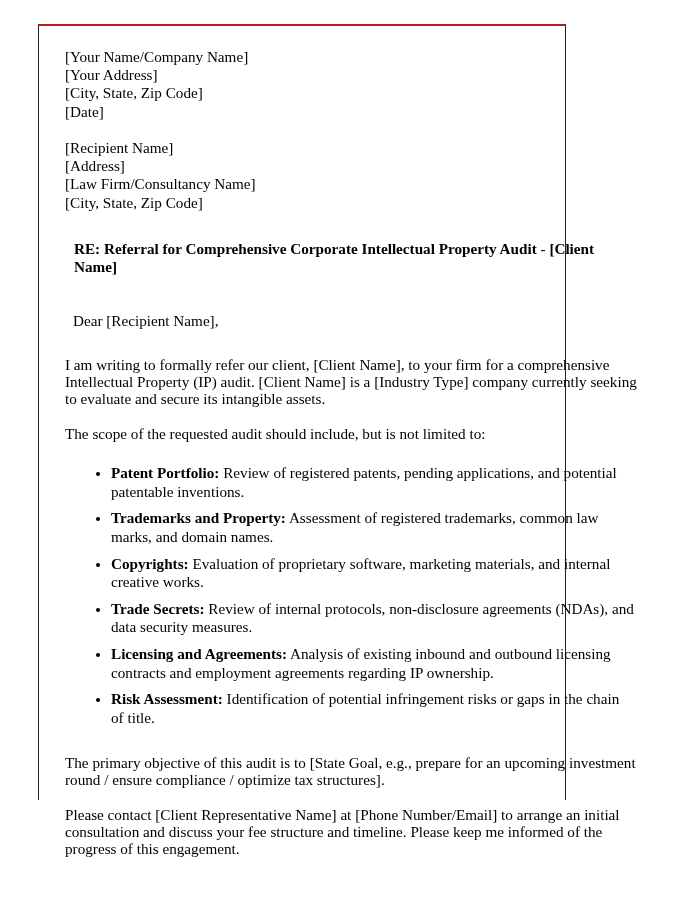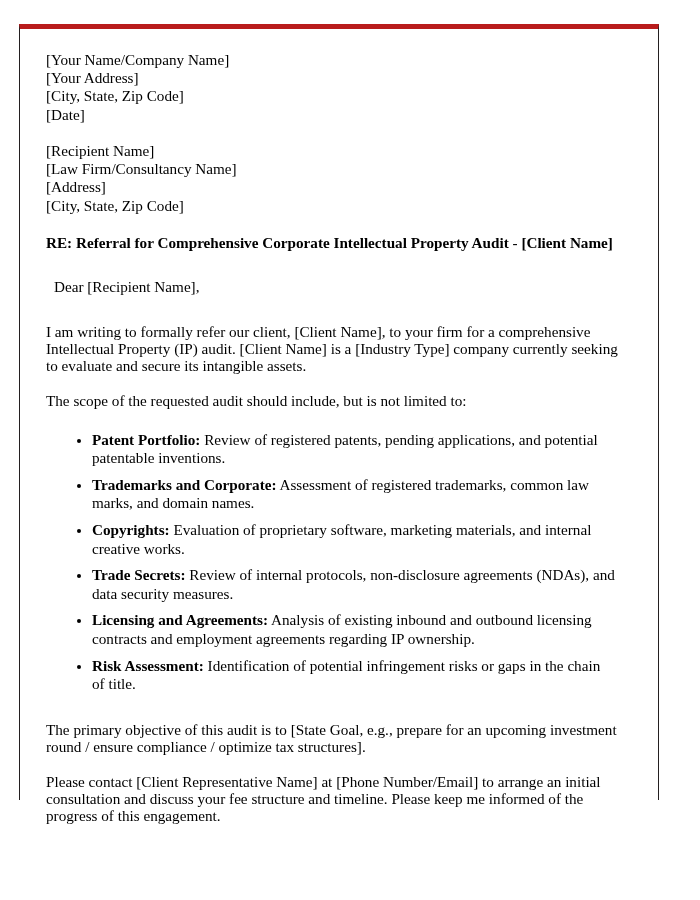--- a/index.html
+++ b/index.html
@@ -11,27 +11,27 @@
     width: 700px;
     height: 900px;
     font-family: "Liberation Serif", "DejaVu Serif", serif;
     color: #000000;
     overflow: hidden;
   }
 
   
   .page-sheet {
     position: absolute;
-    left: 19px;
+    left: 38px;
     top: 24px;
-    width: 640px;
+    width: 528px;
     height: 776px;
     box-sizing: border-box;
     border-left: 1px solid #231f20;
-    border-top: 5px solid #b91c1c;
+    border-top: 2px solid #b91c1c;
     border-right: 1px solid #231f20;
     border-bottom: none;
     background: #ffffff;
   }
 
   .page-body {
     position: absolute;
     left: 26px;
     top: 22px;
     width: 578px;
@@ -46,21 +46,21 @@
   .address-line {
     display: block;
     white-space: pre;
   }
   .block-gap {
     height: 18.2px;
   }
 
   .subject-line {
     font-weight: bold;
-    margin: 0;
+    margin: 9px;
     line-height: 18.6px;
   }
   .subject-sep {
     font-weight: normal;
   }
 
   .salutation {
     margin: 8px;
   }
 
@@ -100,22 +100,22 @@
       <span class="address-line">[Your Name/Company Name]</span>
       <span class="address-line">[Your Address]</span>
       <span class="address-line">[City, State, Zip Code]</span>
       <span class="address-line">[Date]</span>
     </div>
 
     <div class="block-gap"></div>
 
     <div class="address-block">
       <span class="address-line">[Recipient Name]</span>
+      <span class="address-line">[Address]</span>
       <span class="address-line">[Law Firm/Consultancy Name]</span>
-      <span class="address-line">[Address]</span>
       <span class="address-line">[City, State, Zip Code]</span>
     </div>
 
     <div class="spacer-lg"></div>
 
     <p class="subject-line"><span>RE: Referral for Comprehensive Corporate Intellectual Property Audit</span><span class="subject-sep"> - </span><span>[Client Name]</span></p>
 
     <div class="spacer-md"></div>
 
     <p class="salutation">Dear [Recipient Name],</p>
@@ -125,21 +125,21 @@
     <p class="body-paragraph">I am writing to formally refer our client, [Client Name], to your firm for a comprehensive Intellectual Property (IP) audit. [Client Name] is a [Industry Type] company currently seeking to evaluate and secure its intangible assets.</p>
 
     <div class="spacer-md"></div>
 
     <p class="body-paragraph">The scope of the requested audit should include, but is not limited to:</p>
 
     <div class="spacer-sm"></div>
 
     <ul class="scope-list">
       <li><span class="item-label">Patent Portfolio:</span><span> Review of registered patents, pending applications, and potential patentable inventions.</span></li>
-      <li><span class="item-label">Trademarks and Corporate:</span><span> Assessment of registered trademarks, common law marks, and domain names.</span></li>
+      <li><span class="item-label">Trademarks and Property:</span><span> Assessment of registered trademarks, common law marks, and domain names.</span></li>
       <li><span class="item-label">Copyrights:</span><span> Evaluation of proprietary software, marketing materials, and internal creative works.</span></li>
       <li><span class="item-label">Trade Secrets:</span><span> Review of internal protocols, non-disclosure agreements (NDAs), and data security measures.</span></li>
       <li><span class="item-label">Licensing and Agreements:</span><span> Analysis of existing inbound and outbound licensing contracts and employment agreements regarding IP ownership.</span></li>
       <li><span class="item-label">Risk Assessment:</span><span> Identification of potential infringement risks or gaps in the chain of title.</span></li>
     </ul>
 
     <div class="spacer-lg"></div>
 
     <p class="body-paragraph">The primary objective of this audit is to [State Goal, e.g., prepare for an upcoming investment round / ensure compliance / optimize tax structures].</p>
 

